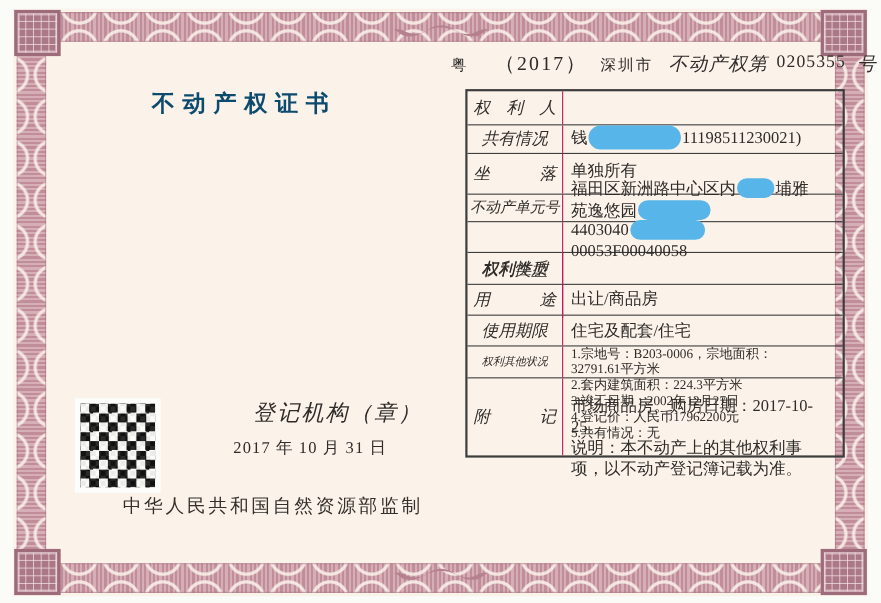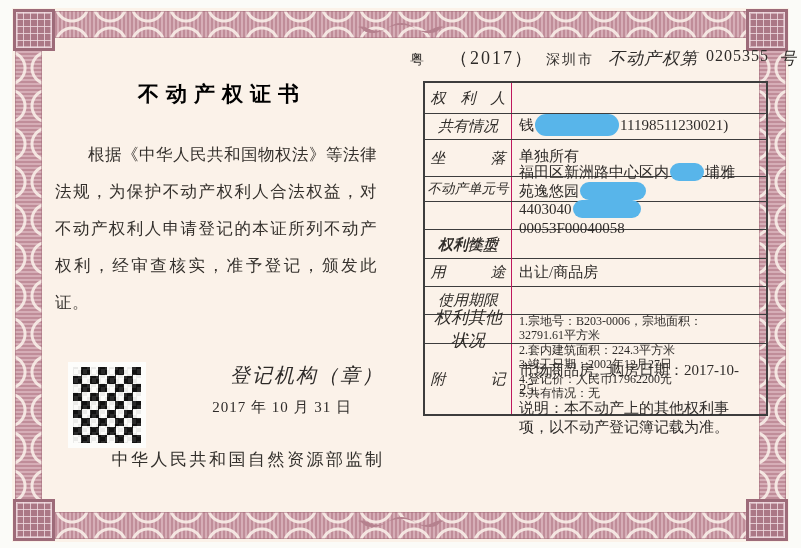--- a/index.html
+++ b/index.html
@@ -49,21 +49,21 @@
   .serial { position:absolute; left:398px; top:38px; width:364px; display:flex; align-items:baseline; white-space:nowrap; }
   .serial .s-prov { font-size:14px; }
   .serial .s-year { font-size:18px; margin-left:26px; letter-spacing:2px; }
   .serial .s-city { font-size:14px; margin-left:12px; letter-spacing:2px; }
   .serial .s-pref { font-size:17px; margin-left:14px; font-style:italic; letter-spacing:1px; }
   .serial .s-num  { font-size:16px; margin-left:8px; letter-spacing:1px; position:relative; top:-3px; }
   .serial .s-suf  { font-size:17px; margin-left:10px; font-style:italic; }
 
   
   .title { position:absolute; left:35px; top:72px; width:350px; text-align:center;
-           font-size:21px; font-weight:600; letter-spacing:7px; color:#000000; }
+           font-size:21px; font-weight:600; letter-spacing:7px; color:#0c4a6e; }
   .statement { position:absolute; left:43px; top:128px; width:322px; font-size:16.5px;
                line-height:37px; text-align:justify; text-indent:33px; letter-spacing:.5px; color:#35312d; }
   .registry { position:absolute; left:170px; top:354px; width:202px; text-align:right;
               font-size:20px; letter-spacing:2px; font-style:italic; }
   .issue-date { position:absolute; left:170px; top:390px; width:200px; text-align:center; font-size:15px; letter-spacing:1px; }
   .issuer { position:absolute; left:80px; top:440px; width:312px; text-align:center;
             font-size:17px; letter-spacing:2.5px; color:#33302c; }
   .matrix-wrap { position:absolute; left:56px; top:354px; width:78px; height:86px; background:#fdfdfb; padding:5px; }
   .matrix { width:100%; height:100%;
     background:
@@ -84,21 +84,21 @@
   .trow:nth-child(7)  { height:28px; }
   .trow:nth-child(8)  { height:28px; }
   .trow:nth-child(9)  { height:29px; }
   .trow:nth-child(10) { height:70px; }
   .trow:nth-child(11) { height:68px; }
   .lbl { width:87px; flex:0 0 87px; border-right:1px solid #be185d; display:flex; align-items:center;
          justify-content:center; font-size:15px; font-style:italic; padding:0 2px; text-align:center; color:#2f2c29; }
   .trow:nth-child(4) .lbl { font-size:13.5px; }
   .val { flex:1 1 auto; display:flex; align-items:center; padding:2px 20px 2px 7px; font-size:15px; line-height:19px; min-width:0;margin-top:40px; }
   .vtext { white-space:pre-line; }
-  .trow.small .lbl { font-size:17px; }
+  .trow.small .lbl { font-size:10px; }
   .trow.small .val { font-size:12px; line-height:14.5px; }
   .redact { display:inline-block; height:18px; background:#58b5ea; border-radius:10px;
             vertical-align:-4px; margin:0 1px; }
   .trow:nth-child(1) .redact { height:22px; border-radius:12px; vertical-align:-6px; }
 </style>
 </head>
 <body>
 
 <div class="page">
   <div class="cert">
@@ -121,21 +121,20 @@
     <div class="serial">
       <span class="s-prov">粤</span>
       <span class="s-year">（2017）</span>
       <span class="s-city">深圳市</span>
       <span class="s-pref">不动产权第</span>
       <span class="s-num">0205355</span>
       <span class="s-suf">号</span>
     </div>
 
     <div class="title">不动产权证书</div>
-    <p class="statement">根据《中华人民共和国物权法》等法律法规，为保护不动产权利人合法权益，对不动产权利人申请登记的本证所列不动产权利，经审查核实，准予登记，颁发此证。</p>
     <div class="registry">登记机构（章）</div>
     <div class="issue-date">2017 年 10 月 31 日</div>
     <div class="matrix-wrap">
       <div class="matrix"></div>
     </div>
     <div class="issuer">中华人民共和国自然资源部监制</div>
 
     <div class="cert-table">
         <div class="trow">
           <div class="lbl">权　利　人</div>
@@ -165,20 +164,23 @@
           <div class="lbl">权利类型</div>
         </div>
         <div class="trow">
           <div class="lbl">权利性质</div>
           <div class="val">
             <div><span class="vtext">出让/商品房</span></div>
           </div>
         </div>
         <div class="trow">
           <div class="lbl">用　　　途</div>
+          <div class="val">
+            <div><span class="vtext">住宅及配套/住宅</span></div>
+          </div>
         </div>
         <div class="trow">
           <div class="lbl">使用期限</div>
           <div class="val">
             <div></div>
           </div>
         </div>
         <div class="trow small">
           <div class="lbl">权利其他状况</div>
           <div class="val">

